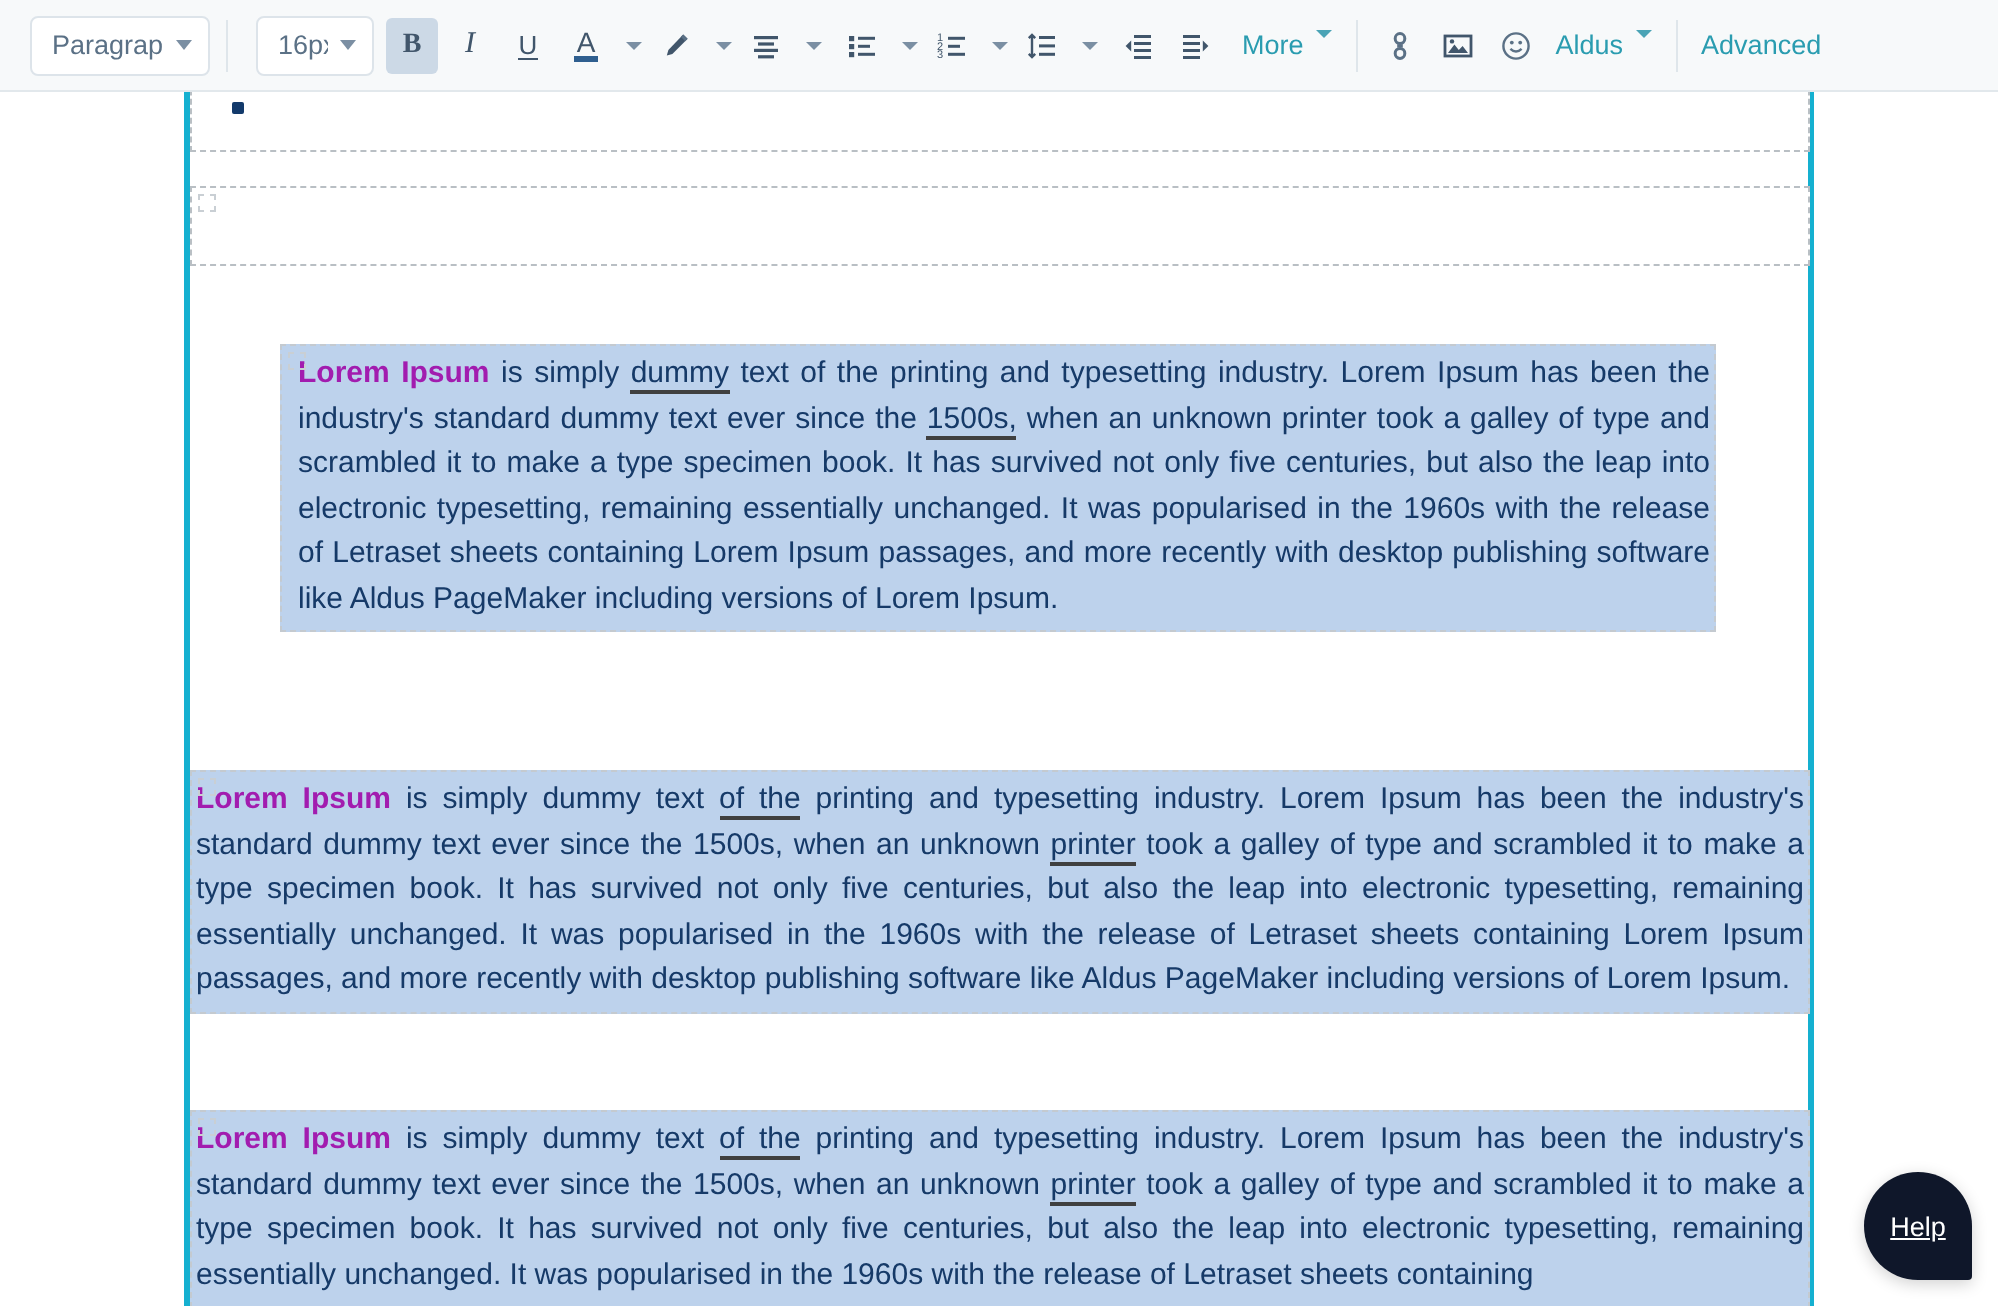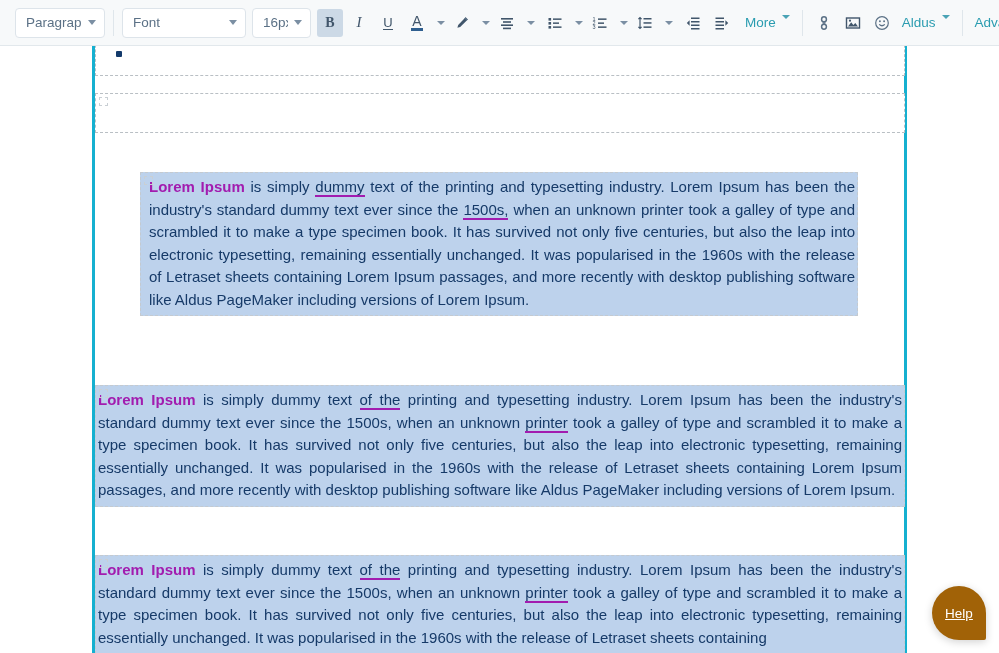--- a/index.html
+++ b/index.html
@@ -144,30 +144,30 @@
     border: 1px dashed #c4cad0;
     background: #bdd2ec;
   }
   .fullpara {
     width: 810px;
     padding: 3px 2px 4px 2px;
     border: 1px dashed #c4cad0;
     background: #bdd2ec;
   }
   .spell {
-    border-bottom: 2px solid #a21caf;
+    border-bottom: 2px solid #404040;
     padding-bottom: 0px;
   }
 
   
   .help-btn {
     position: absolute;
     left: 932px; top: 586px;
     width: 54px; height: 54px;
-    background: #a16207;
+    background: #0f172a;
     border-radius: 27px 27px 2px 27px;
     color: #ffffff;
     font-size: 13.5px;
     display: flex; align-items: center; justify-content: center;
     cursor: pointer;
     box-shadow: 0 2px 8px rgba(0,0,0,0.18);
     text-decoration: underline;
   }
 </style>
 </head>
@@ -175,24 +175,20 @@
 
 <div class="toolbar">
 
   <div class="select-box paragraph">
     <span class="lbl">Paragraph</span>
     <span class="caret"></span>
   </div>
 
   <div class="tb-sep"></div>
 
-  <div class="select-box font">
-    <span class="lbl">Font</span>
-    <span class="caret"></span>
-  </div>
 
   <div class="tb-gap"></div>
 
   <div class="select-box size">
     <span class="lbl">16px</span>
     <span class="caret"></span>
   </div>
 
   <div class="tb-gap"></div>
 

